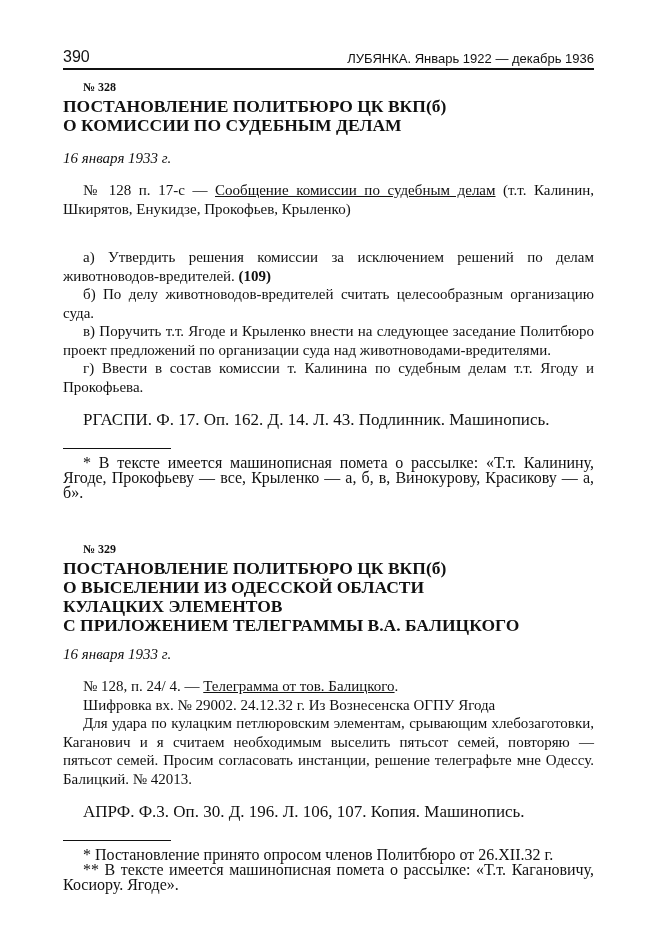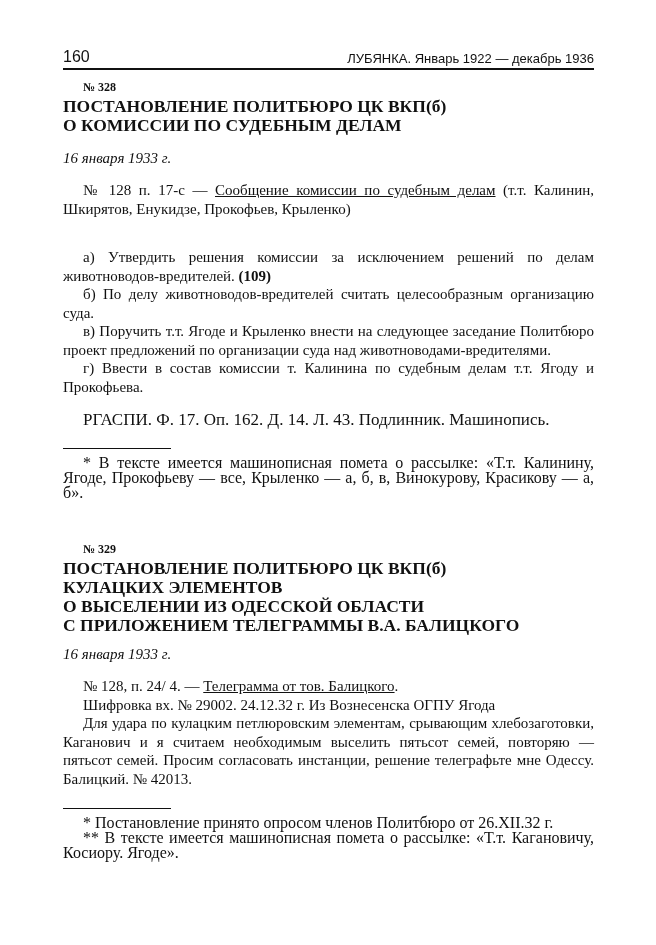--- a/index.html
+++ b/index.html
@@ -91,21 +91,21 @@
       margin: 0;
     }
     .section2 { margin-top: 40px; }
   </style>
 </head>
 <body>
 
 <div class="page">
 
   <div class="running-head">
-    <span class="page-number">160</span>
+    <span class="page-number">390</span>
     <span class="running-title">ЛУБЯНКА. Январь 1922 — декабрь 1936</span>
   </div>
 
   <section style="margin-top:8px;">
     <div class="doc-number">№ 328</div>
     <div class="doc-title">
       <div>ПОСТАНОВЛЕНИЕ ПОЛИТБЮРО ЦК ВКП(б)</div>
       <div>О КОМИССИИ ПО СУДЕБНЫМ ДЕЛАМ</div>
     </div>
     <div class="doc-date">16 января 1933 г.</div>
@@ -120,30 +120,31 @@
     <p class="p archive">РГАСПИ. Ф. 17. Оп. 162. Д. 14. Л. 43. Подлинник. Машинопись.</p>
 
     <div class="fn-rule"></div>
     <p class="footnote">* В тексте имеется машинописная помета о рассылке: «Т.т. Калинину, Ягоде, Прокофьеву — все, Крыленко — а, б, в, Винокурову, Красикову — а, б».</p>
   </section>
 
   <section class="section2">
     <div class="doc-number">№ 329</div>
     <div class="doc-title">
       <div>ПОСТАНОВЛЕНИЕ ПОЛИТБЮРО ЦК ВКП(б)</div>
+      <div>О ВЫСЕЛЕНИИ ИЗ ОДЕССКОЙ ОБЛАСТИ</div>
       <div>КУЛАЦКИХ ЭЛЕМЕНТОВ</div>
-      <div>О ВЫСЕЛЕНИИ ИЗ ОДЕССКОЙ ОБЛАСТИ</div>
       <div>С ПРИЛОЖЕНИЕМ ТЕЛЕГРАММЫ В.А. БАЛИЦКОГО</div>
     </div>
     <div class="doc-date" style="margin-top:10px;">16 января 1933 г.</div>
 
     <p class="p ref"><span>№ 128, п. 24/ 4. — </span><span class="ul">Телеграмма от тов. Балицкого</span><span>.</span></p>
 
     <p class="p">Шифровка вх. № 29002. 24.12.32 г. Из Вознесенска ОГПУ Ягода</p>
     <p class="p">Для удара по кулацким петлюровским элементам, срывающим хлебозаготовки, Каганович и я считаем необходимым выселить пятьсот семей, повторяю — пятьсот семей. Просим согласовать инстанции, решение телеграфьте мне Одессу. Балицкий. № 42013.</p>
 
+    <p class="p archive">АПРФ. Ф.3. Оп. 30. Д. 196. Л. 106, 107. Копия. Машинопись.</p>
 
     <div class="fn-rule"></div>
     <p class="footnote">* Постановление принято опросом членов Политбюро от 26.XII.32 г.</p>
     <p class="footnote">** В тексте имеется машинописная помета о рассылке: «Т.т. Кагановичу, Косиору. Ягоде».</p>
   </section>
 
 </div>
 
 </body></html>

